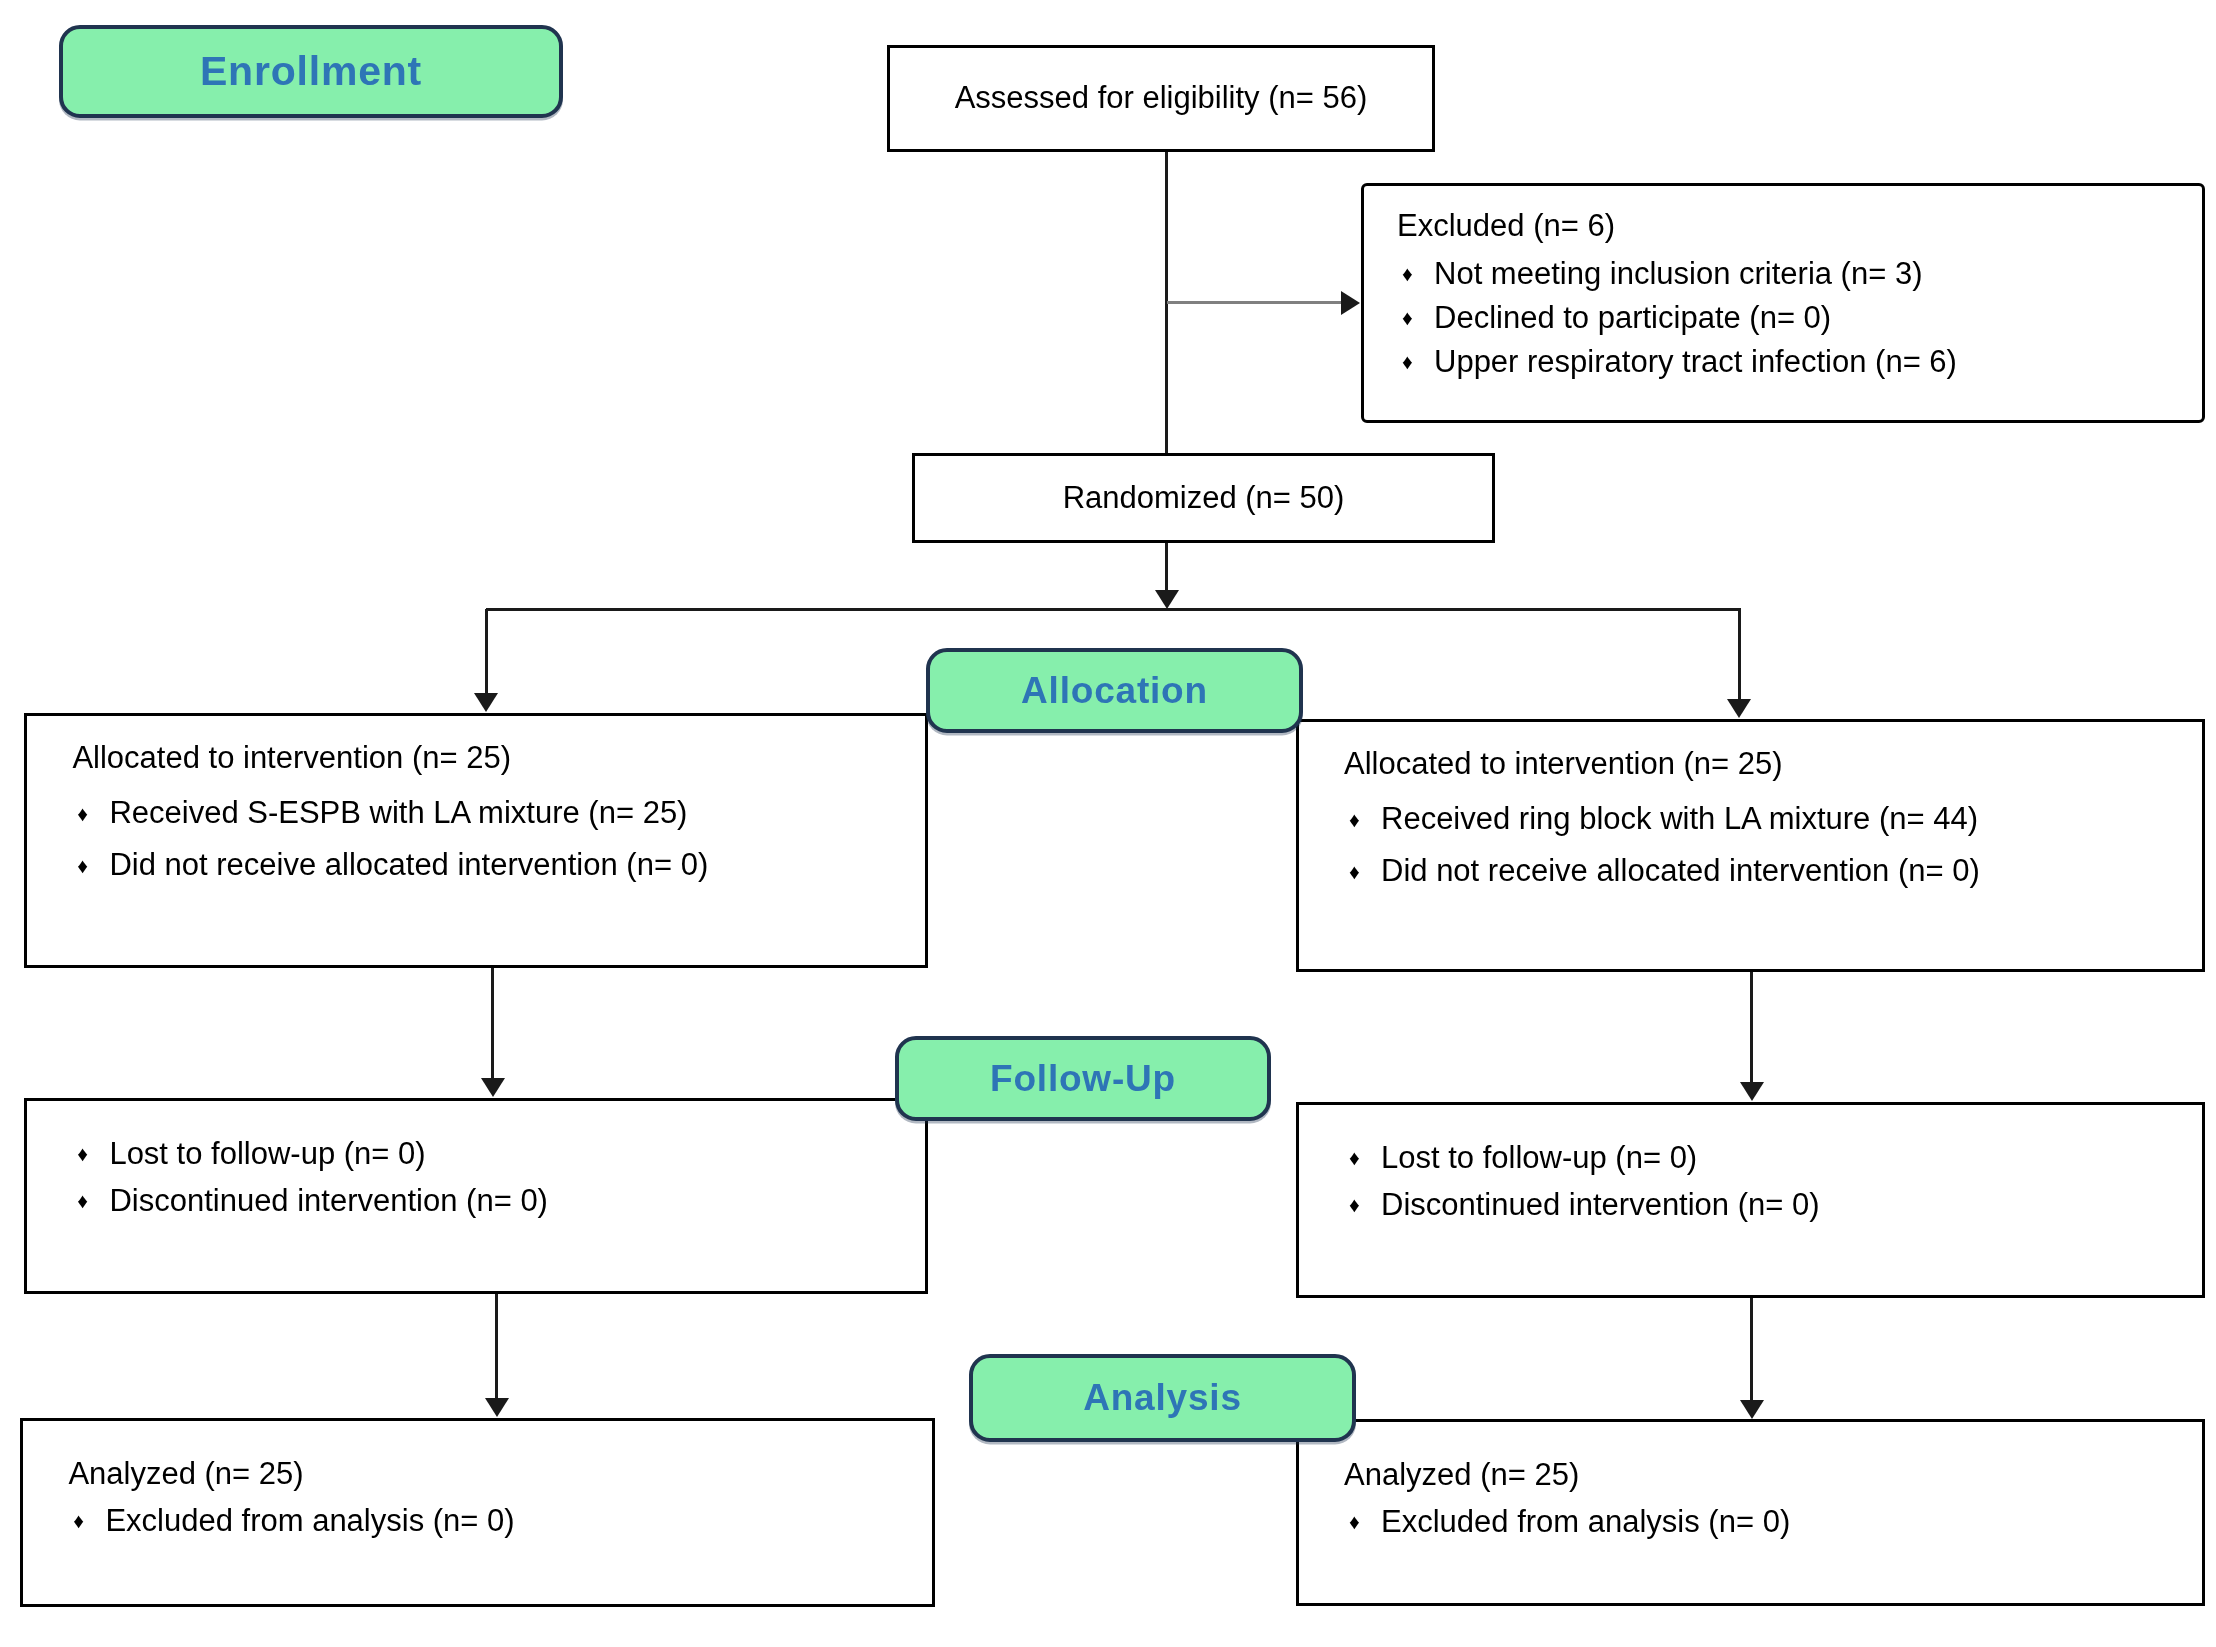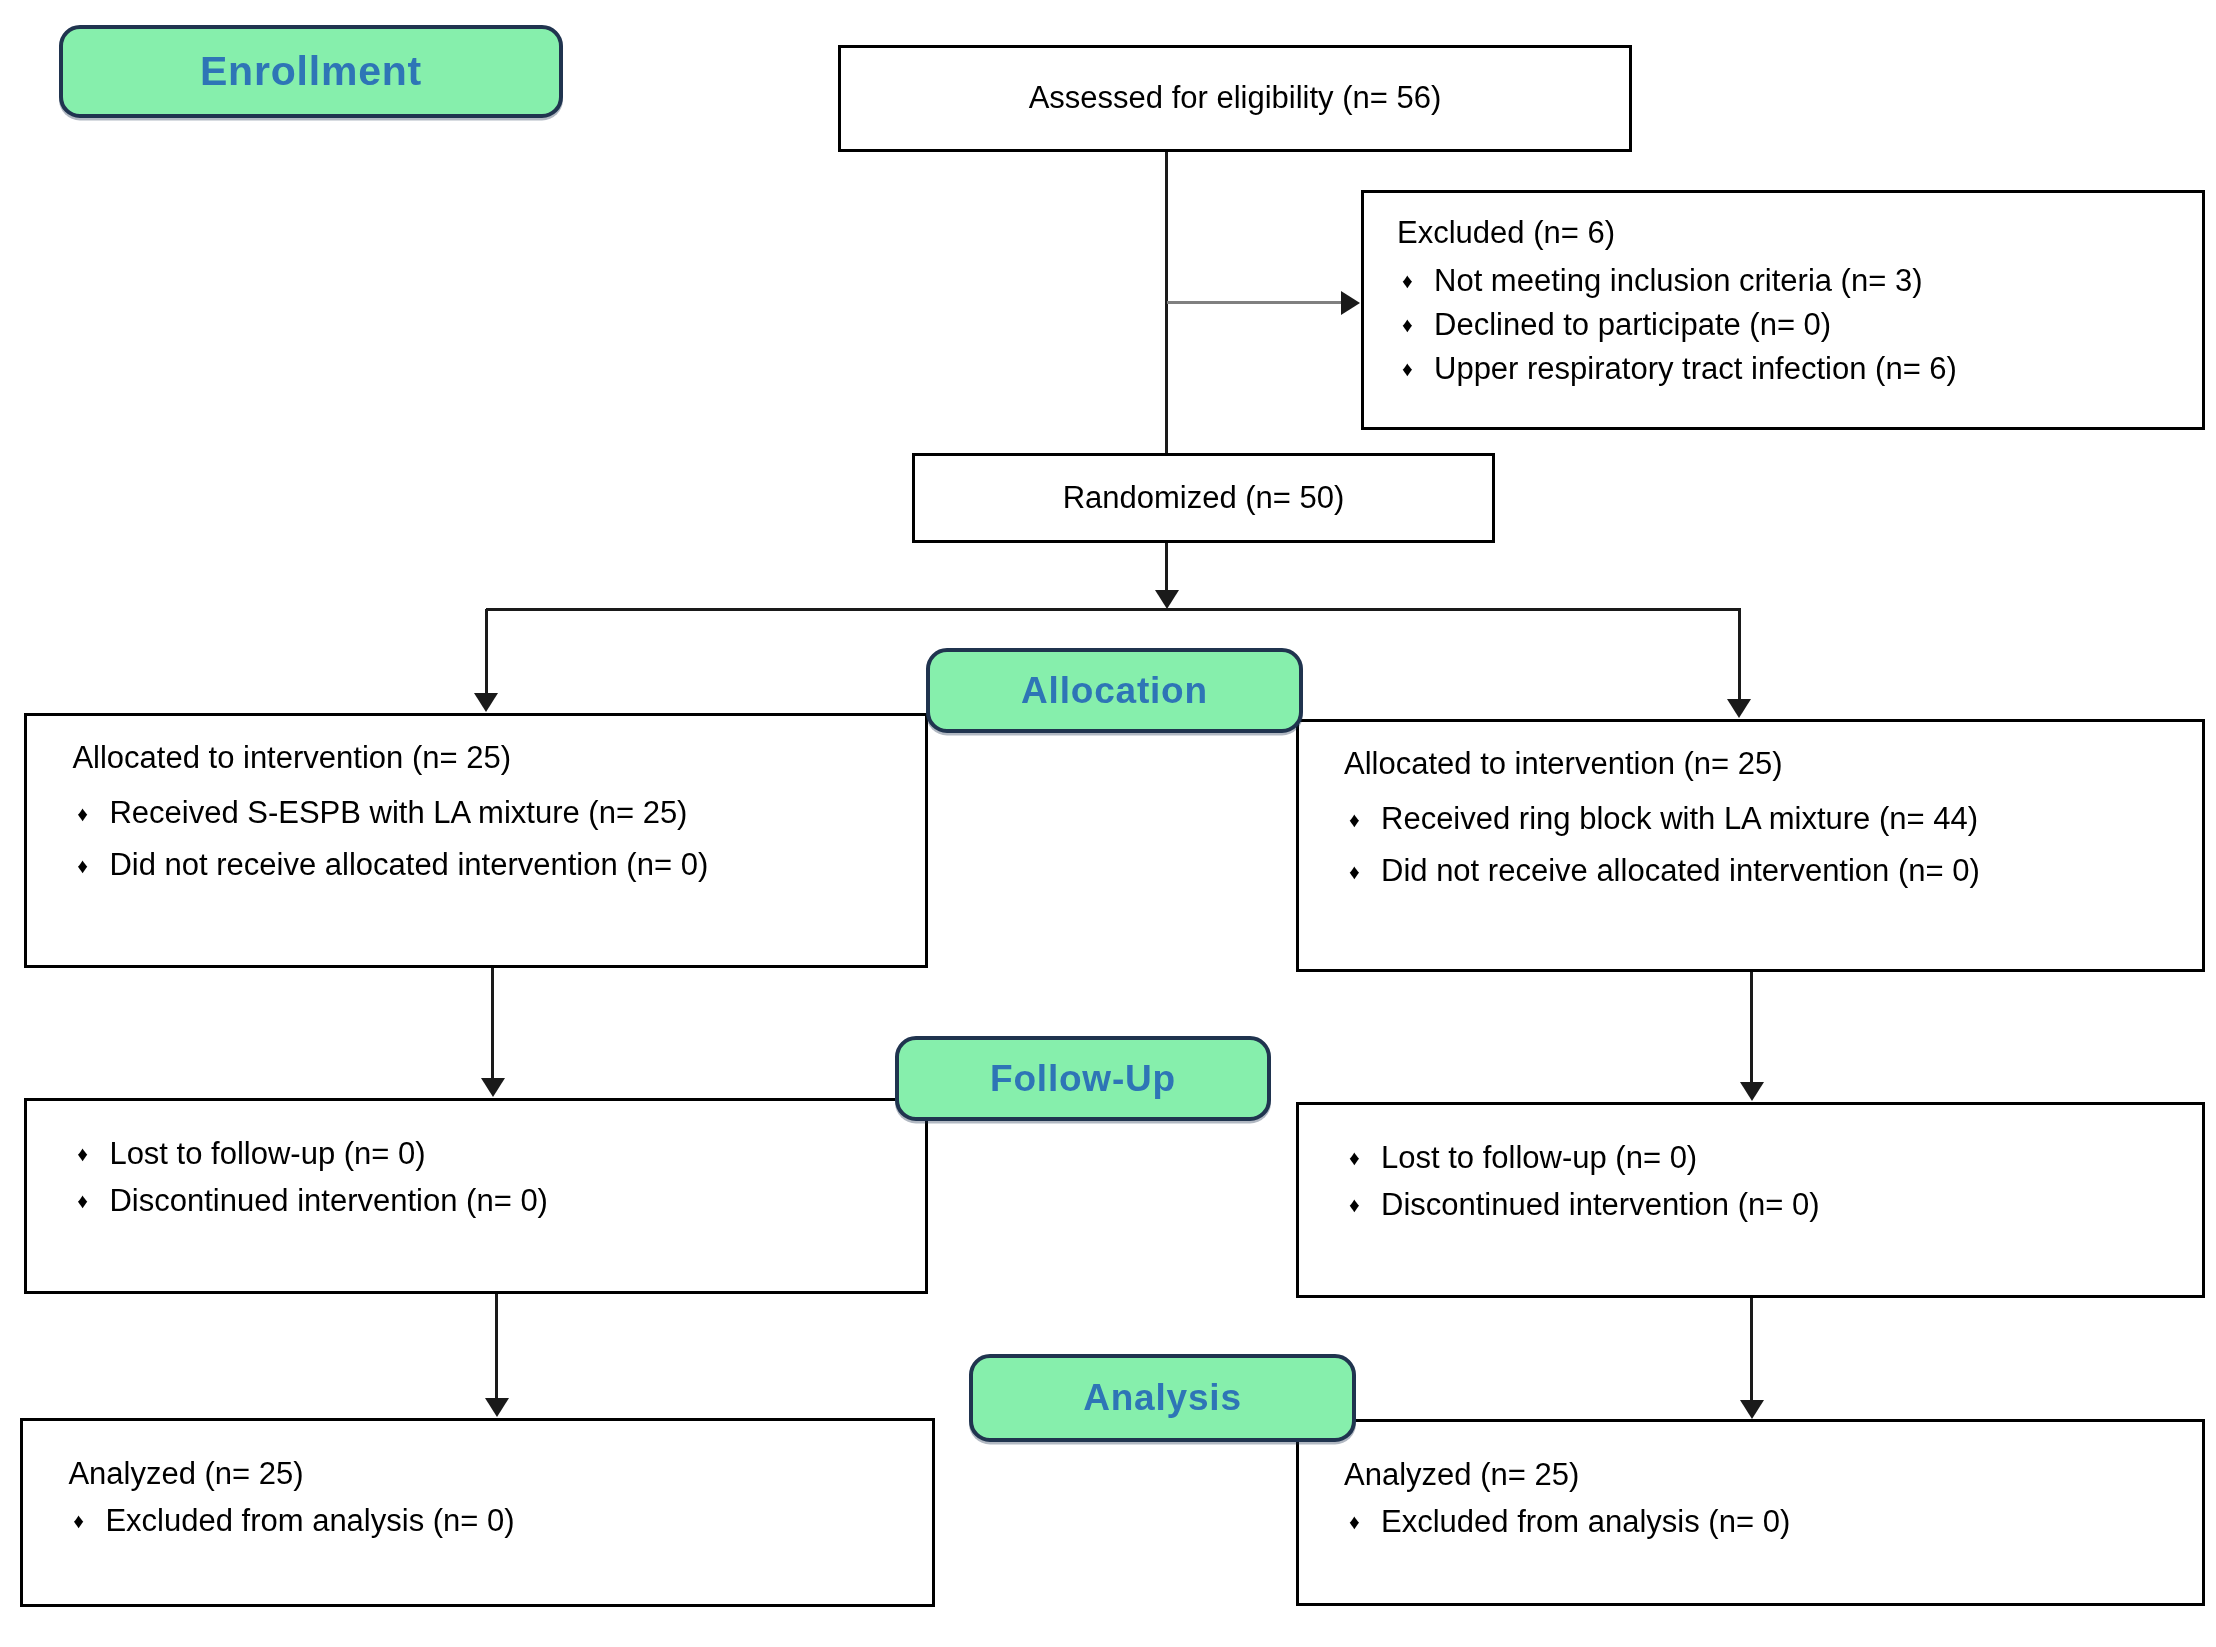--- a/index.html
+++ b/index.html
@@ -18,22 +18,22 @@
   .stage-enrollment{left:59px;top:25px;width:496px;height:85px;font-size:41px;}
   .stage-allocation{left:926px;top:648px;width:369px;height:77px;font-size:37px;}
   .stage-followup{left:895px;top:1036px;width:368px;height:77px;font-size:37px;}
   .stage-analysis{left:921px;top:1354px;width:379px;height:80px;font-size:37px;margin-left:48px;}
   
   .box{
     position:absolute;background:#fff;border:3.3px solid #000;box-sizing:border-box;
     font-size:31px;line-height:1.25;z-index:2;
   }
   .box-center{display:flex;align-items:center;justify-content:center;text-align:center;}
-  .box-assessed{left:838px;top:45px;width:794px;height:107px;}
-  .box-excluded{left:1361px;top:190px;width:844px;height:240px;padding:21px 16.3px 0 33px;}
+  .box-assessed{left:887px;top:45px;width:548px;height:107px;}
+  .box-excluded{left:1361px;top:183px;width:844px;height:240px;padding:21px 16.3px 0 33px;border-radius:6px;}
   .box-randomized{left:912px;top:453px;width:583px;height:90px;}
   .box-alloc-left{left:24.4px;top:713px;width:904px;height:255px;padding:23px 13px 0 45px;}
   .box-alloc-right{left:1296px;top:719px;width:909px;height:253px;padding:23px 13px 0 45px;}
   .box-fu-left{left:24.4px;top:1098px;width:904px;height:196px;padding:34px 13px 0 45px;}
   .box-fu-right{left:1296px;top:1102px;width:909px;height:196px;padding:34px 13px 0 45px;}
   .box-an-left{left:20.4px;top:1418px;width:915px;height:189px;padding:34px 13px 0 45px;}
   .box-an-right{left:1296px;top:1419px;width:909px;height:187px;padding:34px 13px 0 45px;}
   
   .title-row{min-height:39px;display:flex;align-items:center;}
   .bullet-row{min-height:39px;display:flex;align-items:center;}

